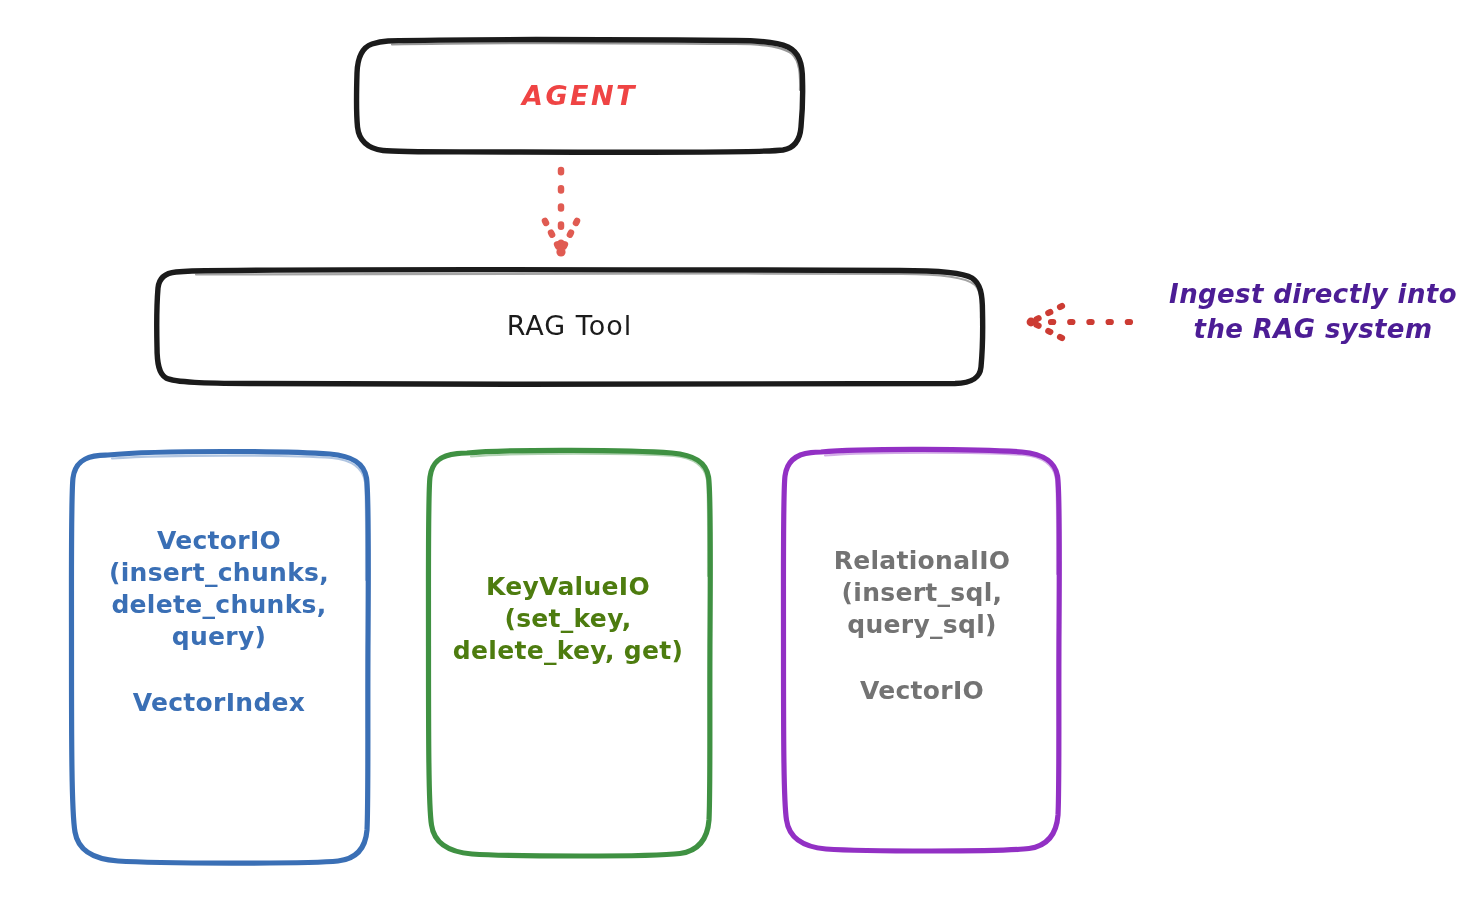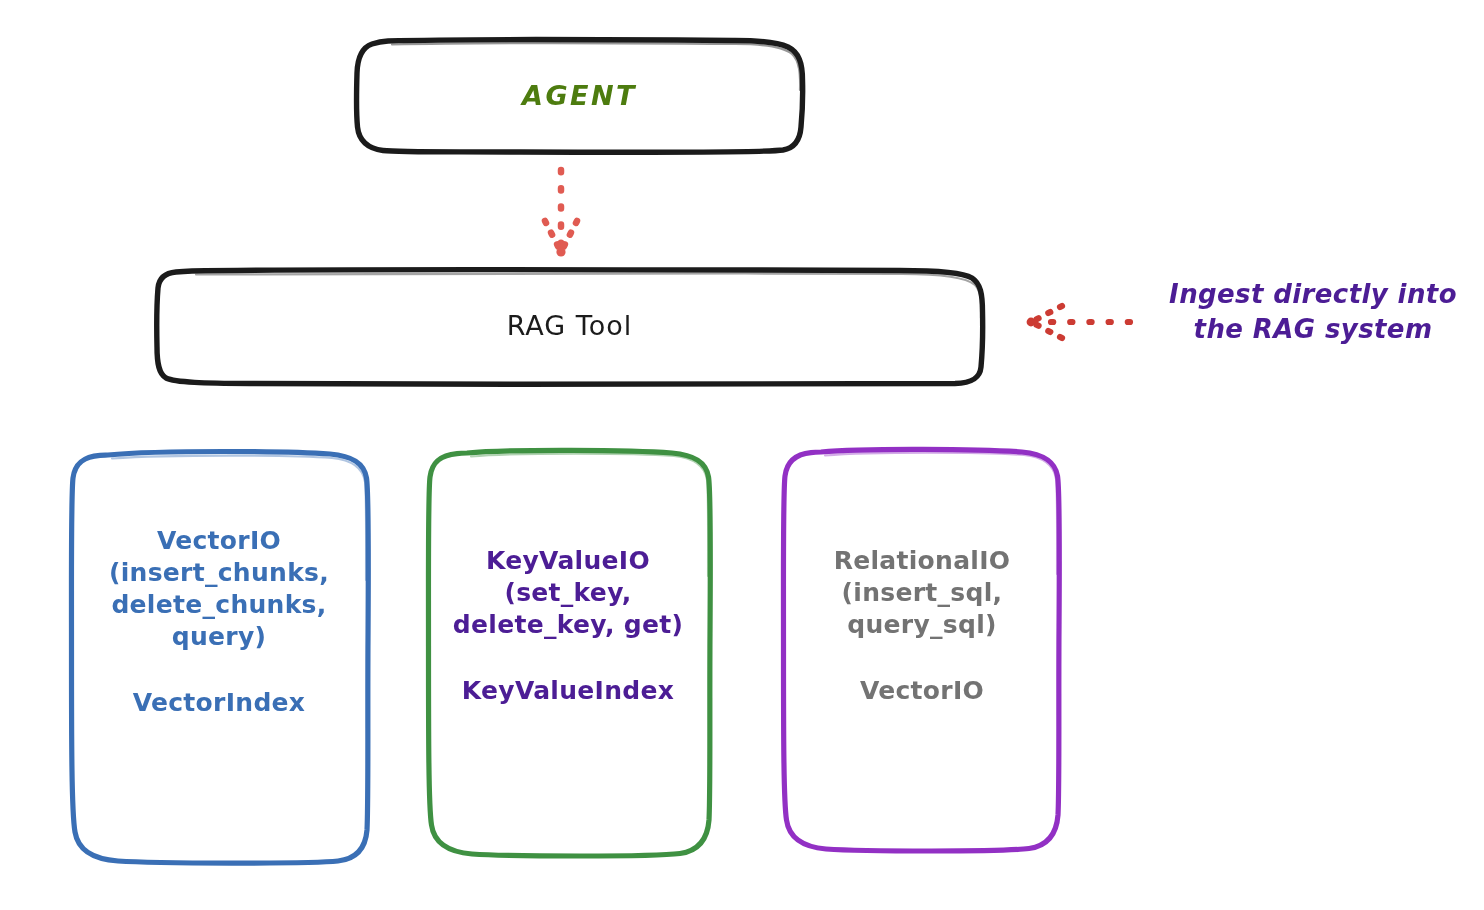--- a/index.html
+++ b/index.html
@@ -45,21 +45,21 @@
     top: 40px;
     width: 445px;
     height: 112px;
     display: flex;
     align-items: center;
     justify-content: center;
     font-size: 27px;
     font-style: italic;
     font-weight: 700;
     letter-spacing: 2.5px;
-    color: #4d7c0f;
+    color: #ef4444;
   }
   .label-ragtool {
     left: 157px;
     top: 270px;
     width: 825px;
     height: 113px;
     display: flex;
     align-items: center;
     justify-content: center;
     font-size: 27px;
@@ -83,23 +83,23 @@
     margin-top: 34px;
   }
   .label-vectorio {
     left: 70px;
     top: 525px;
     width: 298px;
     color: #3a6fb5;
   }
   .label-keyvalueio {
     left: 420px;
-    top: 545px;
+    top: 571px;
     width: 296px;
-    color: #4c1d95;
+    color: #4d7c0f;
   }
   .label-relationalio {
     left: 780px;
     top: 545px;
     width: 284px;
     color: #737373;
   }
   
   .annotation-text {
     position: absolute;
@@ -241,21 +241,20 @@
 query)</span>
     <span class="index">VectorIndex</span>
   </div>
 
   <div class="node-label label-ragtool">RAG Tool</div>
 
   <div class="node-label provider-label label-keyvalueio">
     <span class="api">KeyValueIO
 (set_key,
 delete_key, get)</span>
-    <span class="index">KeyValueIndex</span>
   </div>
 
   <div class="node-label provider-label label-relationalio">
     <span class="api">RelationalIO
 (insert_sql,
 query_sql)</span>
     <span class="index">VectorIO</span>
   </div>
 
   <div class="annotation-text">Ingest directly into

